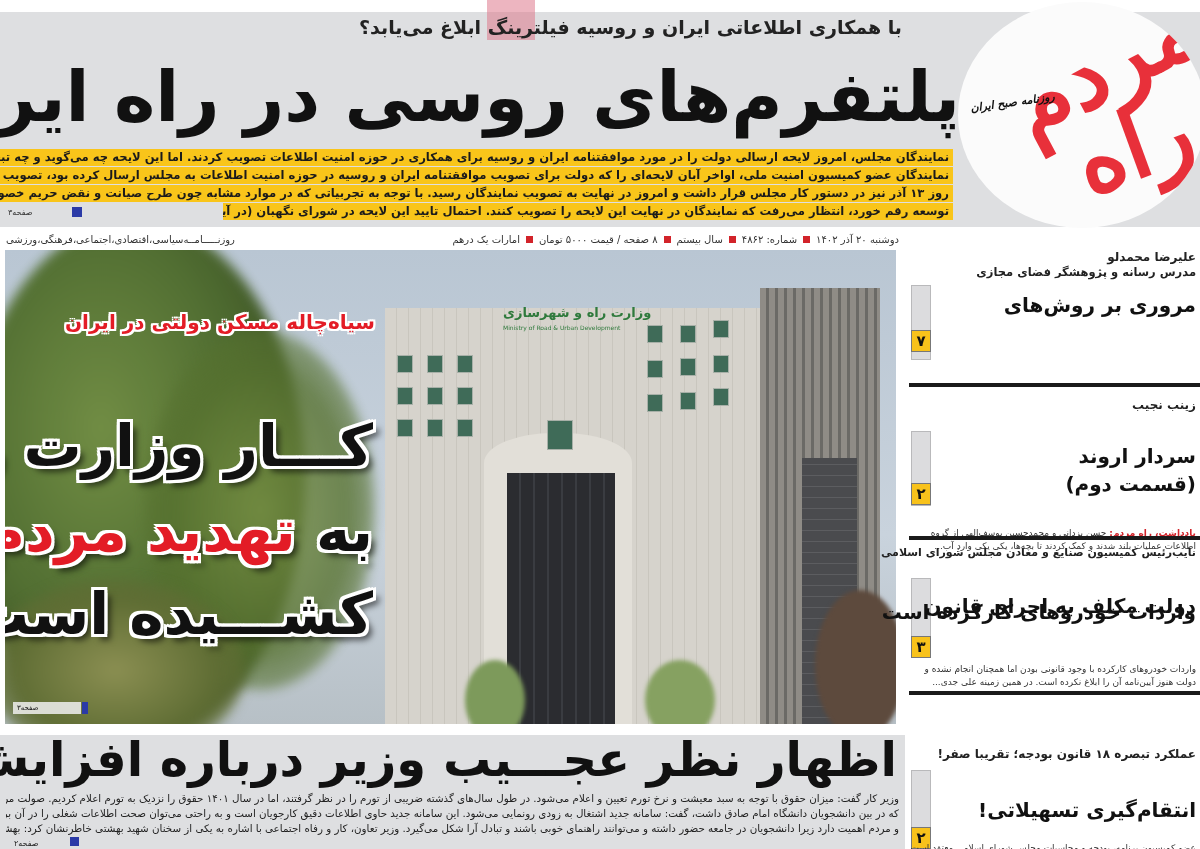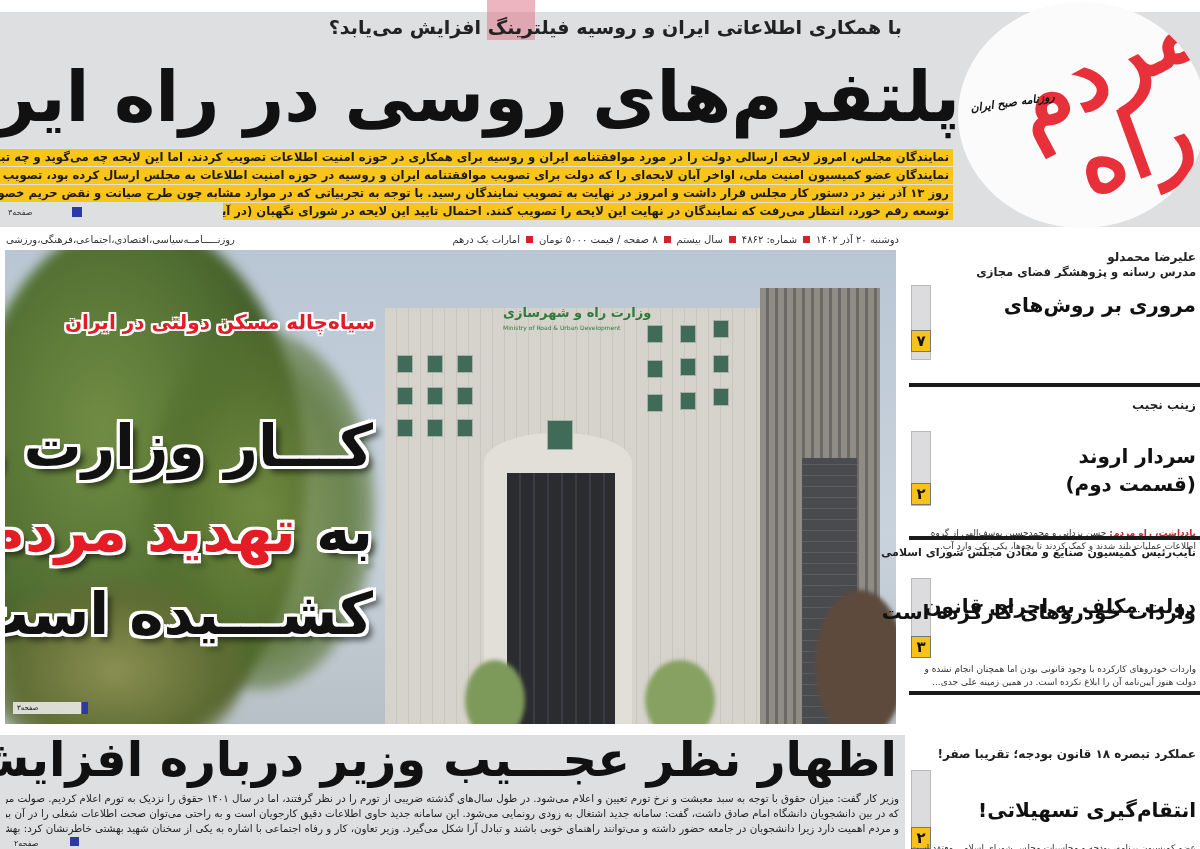--- a/index.html
+++ b/index.html
@@ -90,21 +90,21 @@
 <div class="watermark"></div>
 
 <div class="logo-circle">
   <div class="logo-mark">
     <span class="logo-text-1">مردم</span>
     <span class="logo-text-2">راه</span>
   </div>
 </div>
 <div class="logo-tagline">روزنامه صبح ایران</div>
 
-<div class="kicker">با همکاری اطلاعاتی ایران و روسیه فیلترینگ افزایش می‌یابد؟</div>
+<div class="kicker">با همکاری اطلاعاتی ایران و روسیه فیلترینگ ابلاغ می‌یابد؟</div>
 <div class="main-head">پلتفرم‌های روسی در راه ایران؟</div>
 
 <div class="lead">
   <span class="lead-line">نمایندگان مجلس، امروز لایحه ارسالی دولت را در مورد موافقتنامه ایران و روسیه برای همکاری در حوزه امنیت اطلاعات تصویب کردند. اما این لایحه چه می‌گوید و چه تبعاتی ممکن است داشته باشد؟</span>
   <span class="lead-line">نمایندگان عضو کمیسیون امنیت ملی، اواخر آبان لایحه‌ای را که دولت برای تصویب موافقتنامه ایران و روسیه در حوزه امنیت اطلاعات به مجلس ارسال کرده بود، تصویب کردند. رسیدگی به این لایحه در</span>
   <span class="lead-line">روز ۱۳ آذر نیز در دستور کار مجلس قرار داشت و امروز در نهایت به تصویب نمایندگان رسید. با توجه به تجربیاتی که در موارد مشابه چون طرح صیانت و نقض حریم خصوصی کاربران در قالب برنامه هفتم</span>
   <span class="lead-line last">توسعه رقم خورد، انتظار می‌رفت که نمایندگان در نهایت این لایحه را تصویب کنند. احتمال تایید این لایحه در شورای نگهبان (در آینده‌ای نه چندان دور)...</span>
 </div>
 <div class="lead-foot">
   <span class="page-ref" style="left:8px; top:3px;">صفحه۳</span>

